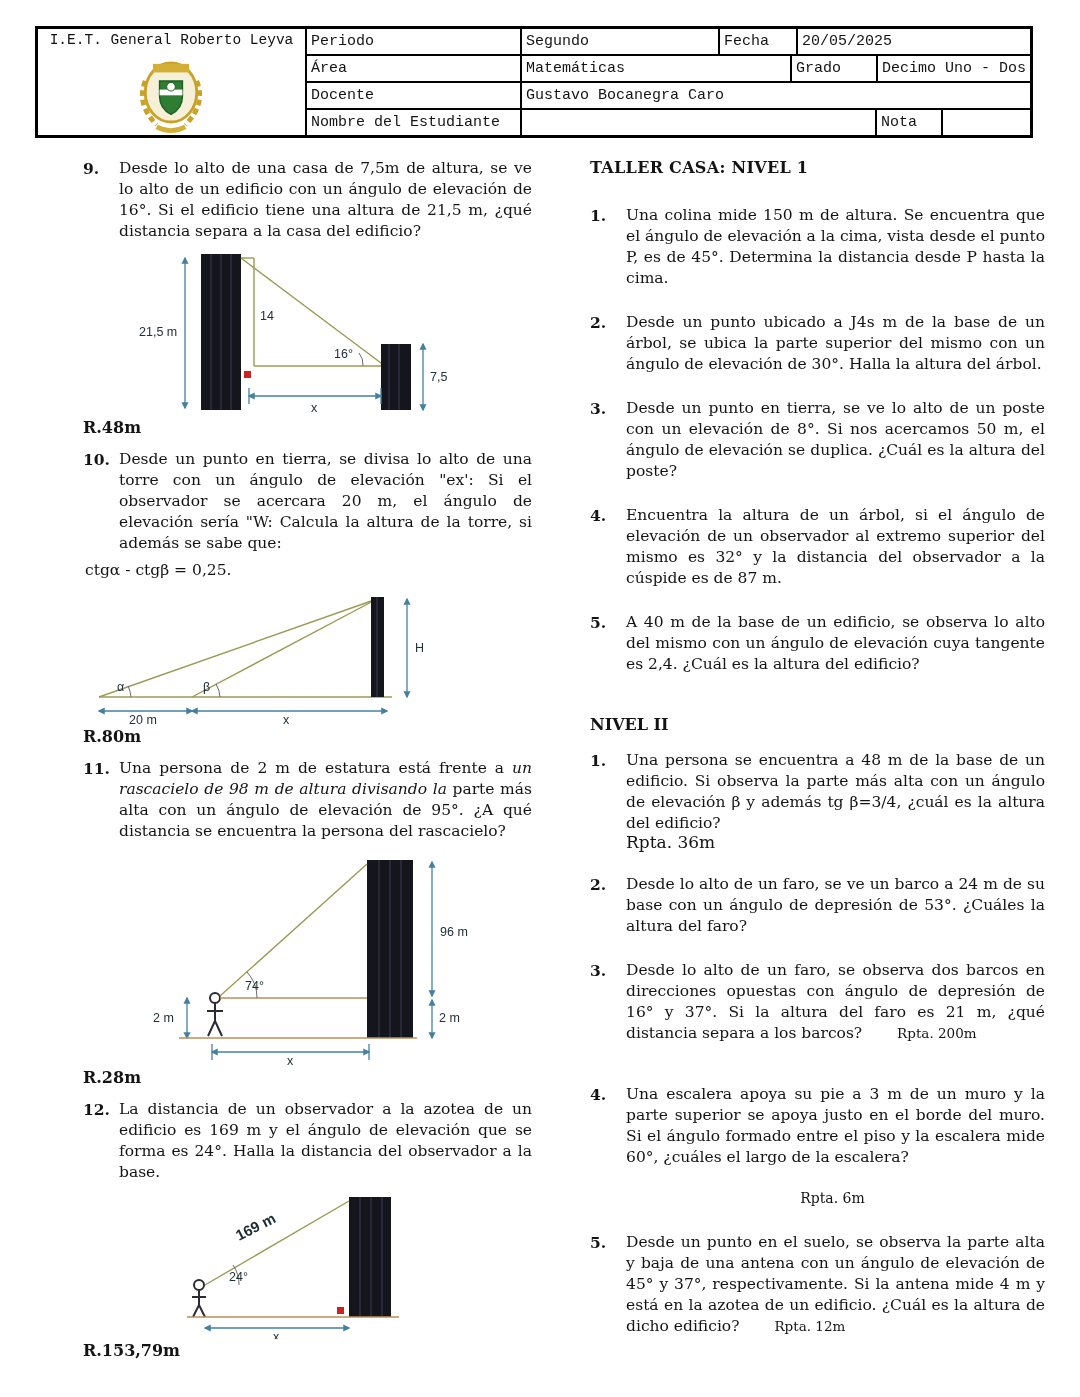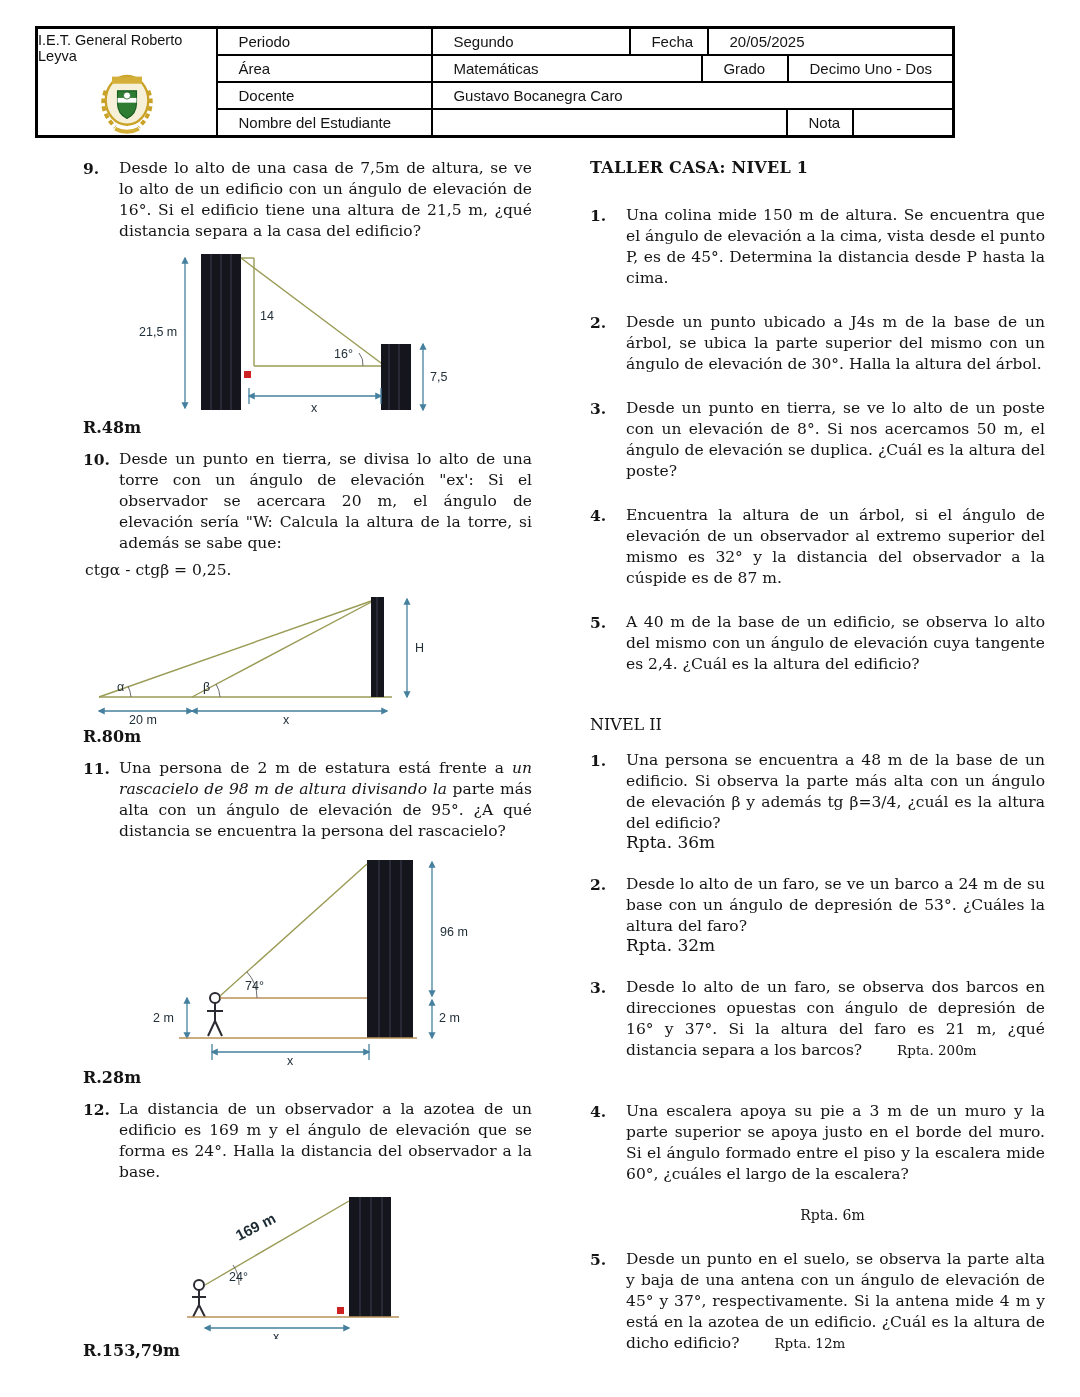--- a/index.html
+++ b/index.html
@@ -8,35 +8,35 @@
     width:1080px; height:1397px;
     font-family:"DejaVu Serif", serif;
     color:#141414;
   }
   .page { width:1080px; height:1397px; padding:26px 35px 0 35px; overflow:hidden; background:#fff; }
 
   
   .header-table {
     border:3px solid #000;
     display:flex;
-    font-family:Liberation Sans, sans-serif;
+    font-family:Liberation Mono, monospace;
     font-size:15px;
     height:112px;
-    width:920px;
+    width:998px;
   }
   .school-cell {
     width:278px; border-right:2px solid #000;
     display:flex; flex-direction:column; align-items:center;
     padding-top:3px;
   }
   .school-name { font-size:14.5px; color:#111; }
   .hrows { flex:1; display:flex; flex-direction:column; }
   .hrow { display:flex; flex:1; border-bottom:2px solid #000; align-items:stretch; }
   .hrow:last-child { border-bottom:none; }
-  .hcell { padding:2px 20px; border-right:2px solid #000; display:flex; align-items:center; white-space:nowrap; overflow:hidden; }
+  .hcell { padding:2px 4px; border-right:2px solid #000; display:flex; align-items:center; white-space:nowrap; overflow:hidden; }
   .hcell.last { border-right:none; }
   .w-label { width:215px; }
   .w-val1  { width:198px; }
   .w-fecha { width:78px; }
   .w-area  { width:270px; }
   .w-grado { width:86px; }
   .w-blank { width:355px; }
   .w-nota  { width:66px; }
   .grow { flex:1; }
 
@@ -61,21 +61,21 @@
   .bld { fill:#15151e; }
   .bldline { stroke:#3c3c4e; stroke-width:1; }
   .tri { stroke:#9a9b55; stroke-width:1.4; fill:none; }
   .dim { stroke:#46809f; stroke-width:1.3; fill:none; }
   .arc { stroke:#6b6b6b; stroke-width:1; fill:none; }
   .ground { stroke:#b9915a; stroke-width:1.6; }
   .person { stroke:#2a2a33; stroke-width:2; fill:none; }
 
   
   .rtitle { font-weight:700; font-size:16px; letter-spacing:0.3px; margin-bottom:28px; }
-  .rtitle2 { font-weight:400; font-size:16px; margin:16px 0 16px 0; }
+  .rtitle2 { font-weight:700; font-size:16px; margin:16px 0 16px 0; }
   .ritem { display:flex; margin-bottom:23px; }
   .ritem.gap-lg { margin-bottom:40px; }
   .ritem.pre-gap { margin-top:18px; }
   .rpta-block { display:block; font-size:17px; line-height:17px; }
   .rpta-inline { font-size:13.5px; padding-left:30px; white-space:nowrap; }
   .rpta-right { display:block; font-size:14px; text-align:center; padding-right:6px; margin-top:20px; }
 </style>
 </head>
 <body>
 
@@ -303,21 +303,20 @@
         <div class="ptext">
           <span>Una persona se encuentra a 48 m de la base de un edificio. Si observa la parte más alta con un ángulo de elevación β y además tg β=3/4, ¿cuál es la altura del edificio?</span>
           <span class="rpta-block">Rpta. 36m</span>
         </div>
       </div>
 
       <div class="ritem">
         <span class="pnum">2.</span>
         <div class="ptext">
           <span>Desde lo alto de un faro, se ve un barco a 24 m de su base con un ángulo de depresión de 53°. ¿Cuáles la altura del faro?</span>
-          <span class="rpta-block">Rpta. 32m</span>
         </div>
       </div>
 
       <div class="ritem gap-lg">
         <span class="pnum">3.</span>
         <div class="ptext">
           <span>Desde lo alto de un faro, se observa dos barcos en direcciones opuestas con ángulo de depresión de 16° y 37°. Si la altura del faro es 21 m, ¿qué distancia separa a los barcos?</span>
           <span class="rpta-inline">Rpta. 200m</span>
         </div>
       </div>

